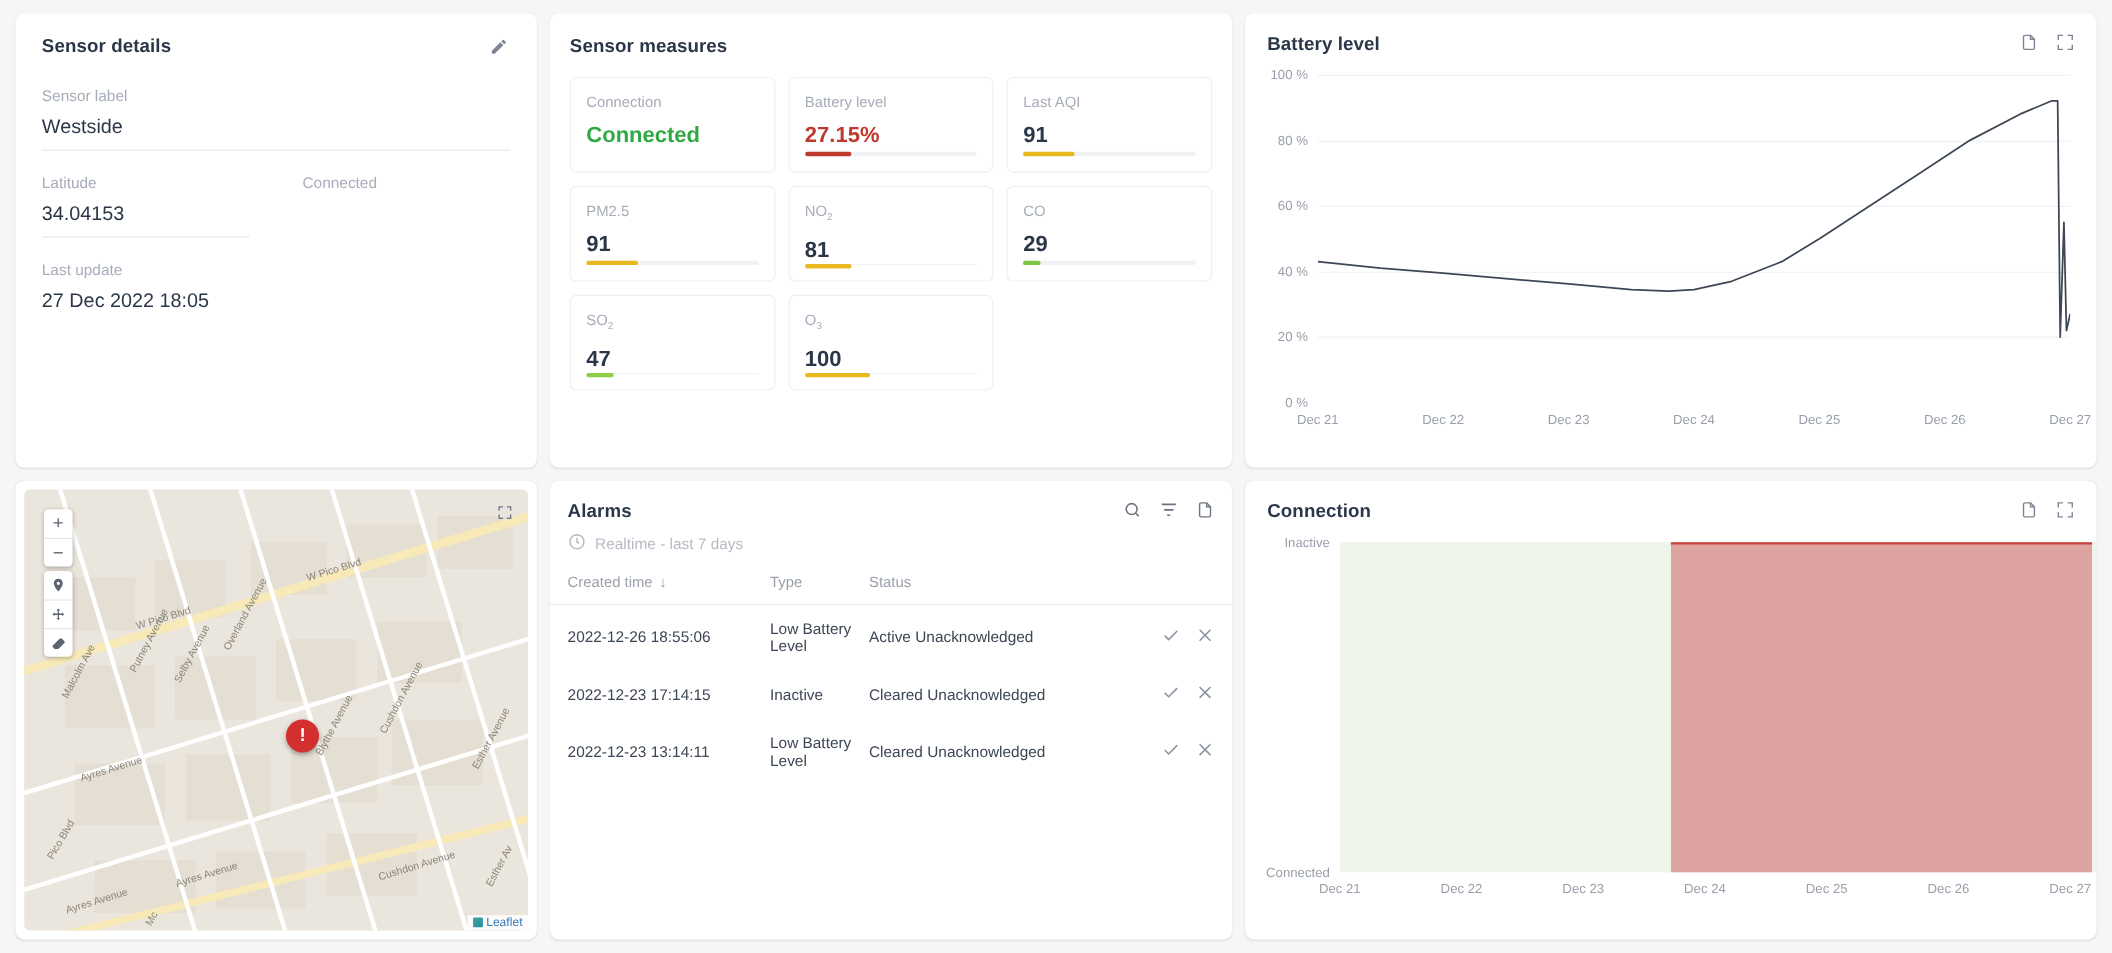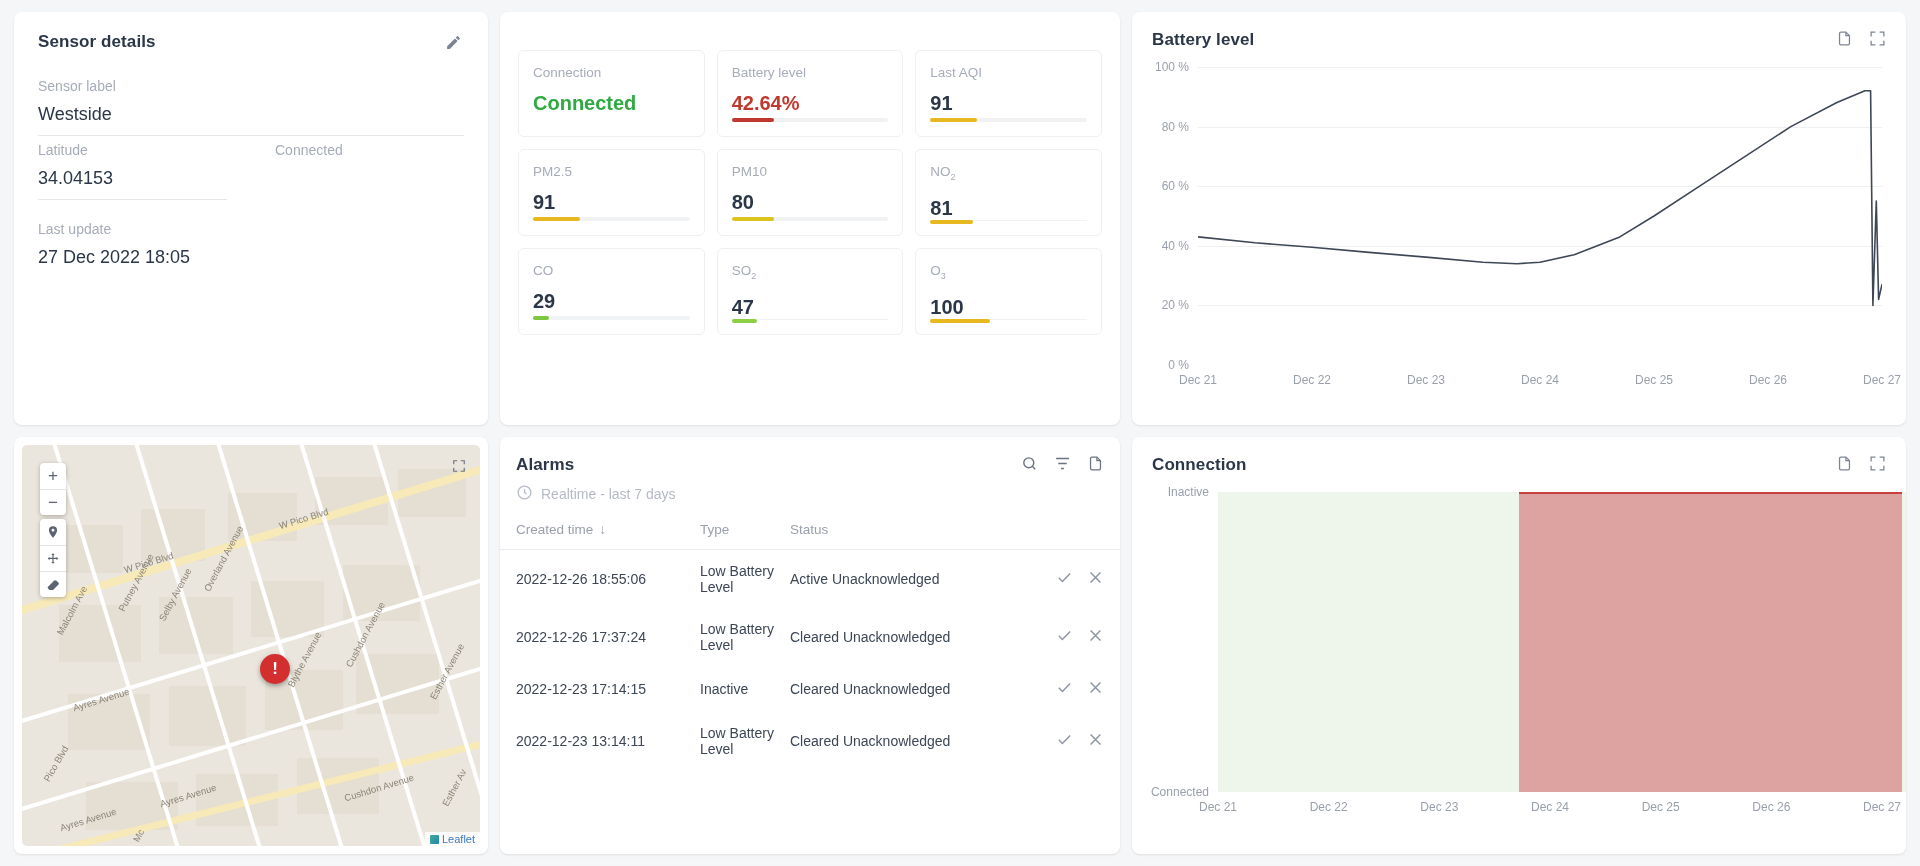--- a/index.html
+++ b/index.html
@@ -26,21 +26,21 @@
   #sensor-details { left: 14px; top: 12px; width: 474px; height: 413px; padding: 20px 24px; }
   .sd-head { display: flex; align-items: flex-start; justify-content: space-between; }
   .edit-btn { cursor: pointer; padding: 2px; }
   .field { margin-top: 20px; }
   .field-label { font-size: 14px; color: #a6acb8; line-height: 18px; }
   .field-value {
     font-size: 18px; color: #2b3748; padding: 7px 0 9px 0;
     border-bottom: 1px solid #e4e6ea; line-height: 24px;
   }
   .field-nb { border-bottom: none; }
-  .field-row { display: flex; gap: 48px; margin-top: 5px; }
+  .field-row { display: flex; gap: 48px; margin-top: 20px; }
   .field-row .field { margin-top: 0; flex: 1; }
 
   
   #sensor-measures { left: 500px; top: 12px; width: 620px; height: 413px; padding: 20px 18px; }
   .tiles { display: grid; grid-template-columns: repeat(3, 1fr); gap: 12px; margin-top: 18px; }
   .tile {
     border: 1px solid #edeff2; border-radius: 6px;
     padding: 13px 14px 14px 14px; height: 87px;
     display: flex; flex-direction: column; justify-content: flex-start;
   }
@@ -152,51 +152,45 @@
       </div>
     </div>
 
     <div class="field">
       <div class="field-label">Last update</div>
       <div class="field-value field-nb">27 Dec 2022 18:05</div>
     </div>
   </div>
 
   <div class="card" id="sensor-measures">
+    <div class="card-title">Sensor measures</div>
     <div class="tiles" id="tiles-grid">
         <div class="tile">
           <div class="tile-label">Connection</div>
           <div class="tile-value green">Connected</div>
         </div>
         <div class="tile">
           <div class="tile-label">Battery level</div>
-          <div class="tile-value red">42.64%</div>
+          <div class="tile-value red">27.15%</div>
           <div class="bar">
             <i style="width: 27%; background: rgb(192, 57, 47);"></i>
           </div>
         </div>
         <div class="tile">
           <div class="tile-label">Last AQI</div>
           <div class="tile-value ">91</div>
           <div class="bar">
             <i style="width: 30%; background: rgb(232, 184, 32);"></i>
           </div>
         </div>
         <div class="tile">
           <div class="tile-label">PM2.5</div>
           <div class="tile-value ">91</div>
           <div class="bar">
             <i style="width: 30%; background: rgb(232, 184, 32);"></i>
-          </div>
-        </div>
-        <div class="tile">
-          <div class="tile-label">PM10</div>
-          <div class="tile-value ">80</div>
-          <div class="bar">
-            <i style="width: 27%; background: rgb(220, 196, 31);"></i>
           </div>
         </div>
         <div class="tile">
           <div class="tile-label">NO<sub>2</sub></div>
           <div class="tile-value ">81</div>
           <div class="bar">
             <i style="width: 27%; background: rgb(232, 184, 32);"></i>
           </div>
         </div>
         <div class="tile">
@@ -350,30 +344,20 @@
           <th class="c-type">Type</th>
           <th class="c-status">Status</th>
           <th></th>
         </tr>
       </thead>
       <tbody id="alarm-body">
           <tr>
             <td>2022-12-26 18:55:06</td>
             <td>Low Battery Level</td>
             <td>Active Unacknowledged</td>
-            <td class="row-act"><span><svg width="17" height="17" viewBox="0 0 24 24" fill="none" stroke="#8b93a1" stroke-width="2">
-                  <path d="M4 12.5l5 5L20 6.5"></path>
-                </svg></span><span><svg width="17" height="17" viewBox="0 0 24 24" fill="none" stroke="#8b93a1" stroke-width="2">
-                  <path d="M5 5l14 14M19 5L5 19"></path>
-                </svg></span></td>
-          </tr>
-          <tr>
-            <td>2022-12-26 17:37:24</td>
-            <td>Low Battery Level</td>
-            <td>Cleared Unacknowledged</td>
             <td class="row-act"><span><svg width="17" height="17" viewBox="0 0 24 24" fill="none" stroke="#8b93a1" stroke-width="2">
                   <path d="M4 12.5l5 5L20 6.5"></path>
                 </svg></span><span><svg width="17" height="17" viewBox="0 0 24 24" fill="none" stroke="#8b93a1" stroke-width="2">
                   <path d="M5 5l14 14M19 5L5 19"></path>
                 </svg></span></td>
           </tr>
           <tr>
             <td>2022-12-23 17:14:15</td>
             <td>Inactive</td>
             <td>Cleared Unacknowledged</td>

